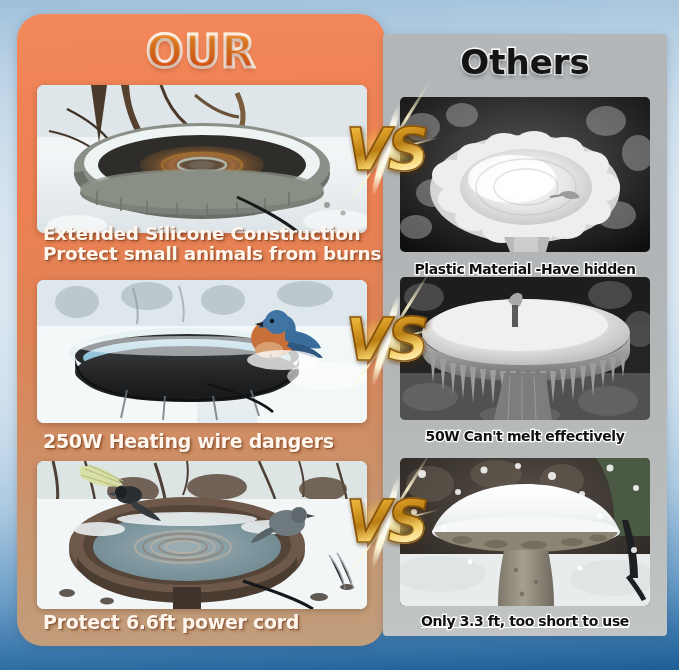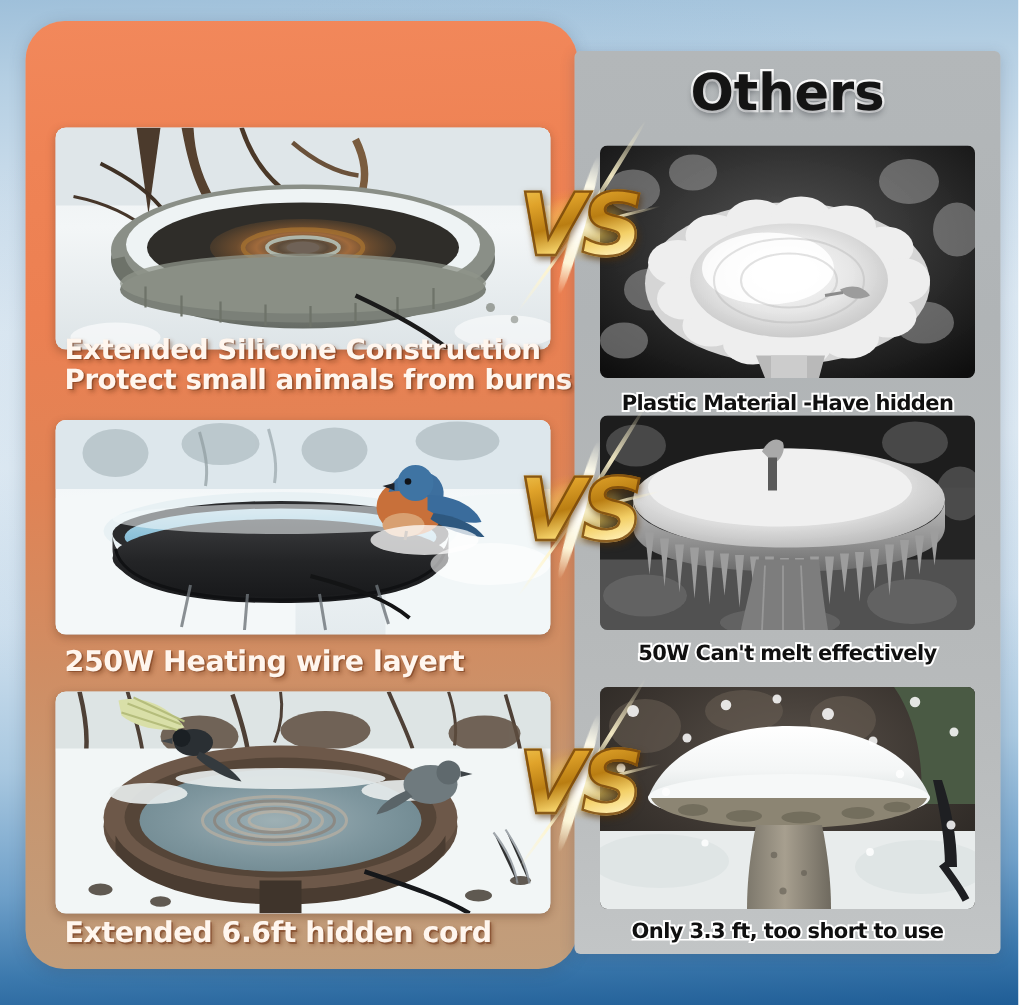--- a/index.html
+++ b/index.html
@@ -235,20 +235,21 @@
   .ph { position: absolute; inset: 0; }
   .gray { filter: grayscale(1) contrast(1.08); }
 </style>
 </head>
 <body>
 
 <div id="stage">
 
   <div class="panel-our">
 
+    <div class="title-our">OUR</div>
 
     <div class="our-photo p1">
       <svg class="ph" viewBox="0 0 330 148" preserveAspectRatio="none">
         <defs>
           <linearGradient id="snowbgA" x1="0" y1="0" x2="0" y2="1">
             <stop offset="0%" stop-color="#e9eef0"></stop>
               <stop offset="45%" stop-color="#f3f6f7"></stop>
               <stop offset="100%" stop-color="#dde4e7"></stop>
           </linearGradient>
           <radialGradient id="bathRim" cx="50%" cy="45%" r="62%">
@@ -366,21 +367,21 @@
           <path d="M248 50 C266 50 280 58 284 68 C276 70 258 66 248 60 Z" fill="#3a6c9c"></path>
           <path d="M252 62 C268 64 280 70 286 78 C274 78 258 72 250 66 Z" fill="#2e587f"></path>
           <ellipse cx="232" cy="70" rx="14" ry="8" fill="#d8a071"></ellipse>
           <path d="M234 74 L233 80" stroke="#5e4a38" stroke-width="2"></path>
         </g>
         <ellipse cx="246" cy="80" rx="36" ry="10" fill="#ffffff" opacity="0.75"></ellipse>
         <ellipse cx="290" cy="96" rx="40" ry="14" fill="#ffffff" opacity="0.6"></ellipse>
       </svg>
     </div>
 
-    <div class="our-caption c2">250W Heating wire layert</div>
+    <div class="our-caption c2">250W Heating wire dangers</div>
 
     <div class="our-photo p3">
       <svg class="ph" viewBox="0 0 330 148" preserveAspectRatio="none">
         <defs>
           <linearGradient id="snowbgC" x1="0" y1="0" x2="0" y2="1">
             <stop offset="0%" stop-color="#e4ebec"></stop>
               <stop offset="35%" stop-color="#f4f7f7"></stop>
               <stop offset="100%" stop-color="#e8eeef"></stop>
           </linearGradient>
           <radialGradient id="waterC" cx="48%" cy="50%" r="60%">
@@ -457,21 +458,21 @@
           <ellipse cx="282" cy="136" rx="9" ry="4"></ellipse>
             <ellipse cx="310" cy="126" rx="7" ry="3"></ellipse>
         </g>
         <g stroke="#8d949a" stroke-width="1.4" opacity="0.8">
           <path d="M292 94 C300 104 306 116 308 128"></path>
             <path d="M300 92 C308 104 314 116 316 128"></path>
         </g>
       </svg>
     </div>
 
-    <div class="our-caption c3">Extended 6.6ft hidden cord</div>
+    <div class="our-caption c3">Protect 6.6ft power cord</div>
   </div>
 
   <div class="panel-others">
 
     <div class="title-others">Others</div>
 
     <div class="others-photo q1">
       <svg class="ph gray" viewBox="0 0 250 155" preserveAspectRatio="none">
         <defs>
           <radialGradient id="iceG1" cx="48%" cy="44%" r="58%">

